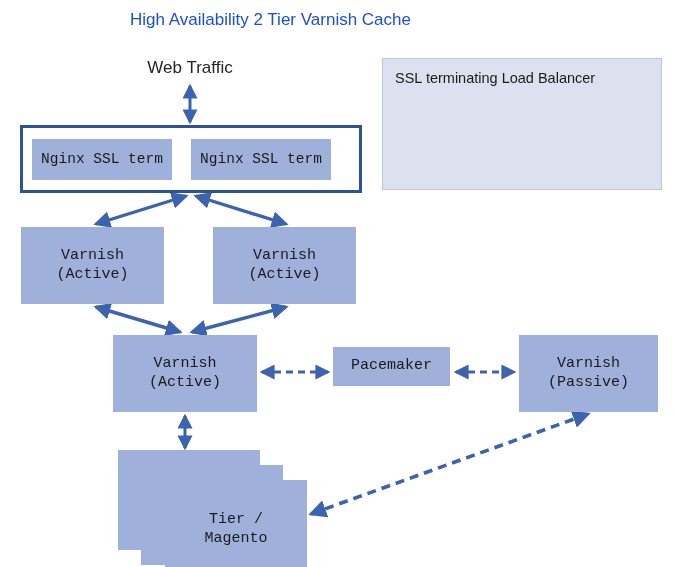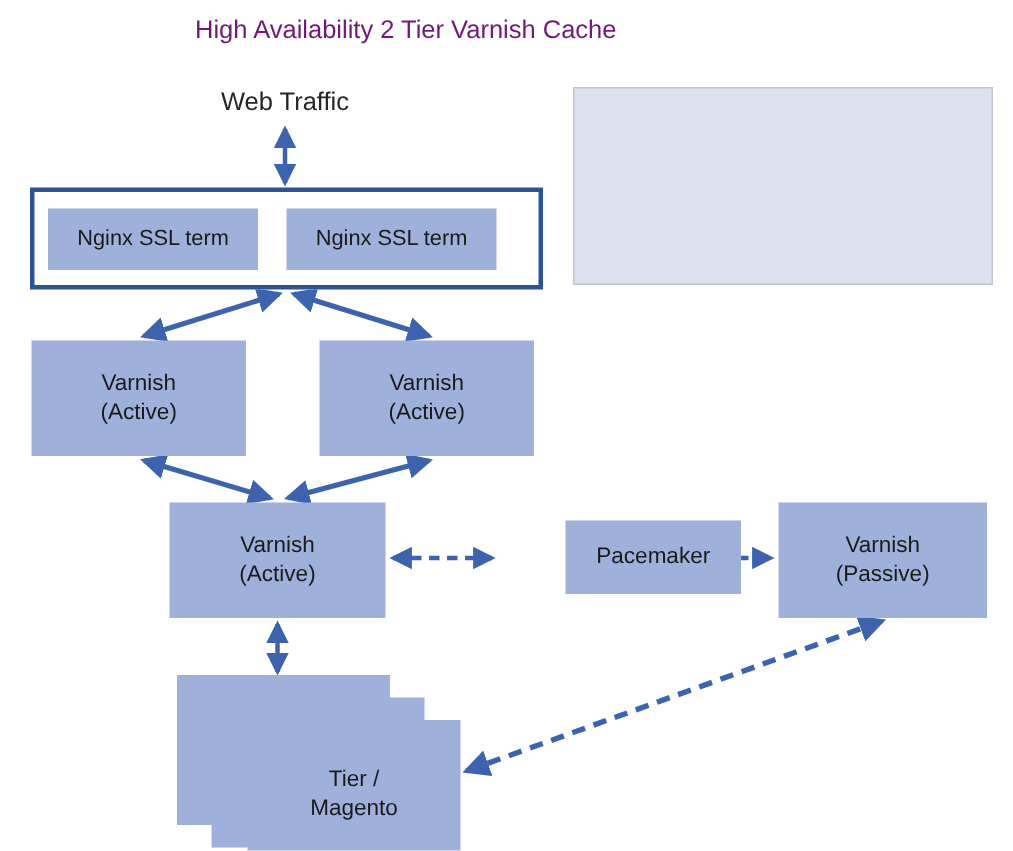--- a/index.html
+++ b/index.html
@@ -15,27 +15,28 @@
   .node{
     position:absolute;
     background:#9FB0DA;
     display:flex;
     align-items:center;
     justify-content:center;
     text-align:center;
     line-height:1.25;
     color:#1a1a1a;
     box-sizing:border-box;
+    font-family:Liberation Mono, monospace;
   }
   .node .lbl{white-space:pre-line;}
 
   
   #title{
     position:absolute;left:0;top:10px;width:541px;
-    text-align:center;font-size:17px;color:#701a75;
+    text-align:center;font-size:17px;color:#1d4ed8;
   }
 
   
   #web-traffic{
     position:absolute;left:110px;top:58px;width:160px;
     text-align:center;font-size:17px;color:#262626;
   }
 
   
   #ssl-container{
@@ -52,21 +53,21 @@
     padding:10px 12px;font-size:14.5px;line-height:1.35;color:#1a1a1a;
   }
   #legend .l2{margin-top:16px;}
   #legend sup{font-size:0.68em;vertical-align:super;}
 
   
   #varnish-a1{left:21px;top:227px;width:143px;height:77px;font-size:15px;}
   #varnish-a2{left:213px;top:227px;width:143px;height:77px;font-size:15px;}
   
   #varnish-a3{left:113px;top:335px;width:144px;height:77px;font-size:15px;}
-  #pacemaker{left:333px;top:347px;width:117px;height:49px;font-size:15px;margin-left:44px;}
+  #pacemaker{left:333px;top:347px;width:117px;height:39px;font-size:15px;}
   #varnish-passive{left:519px;top:335px;width:139px;height:77px;font-size:15px;}
 
   
   .web-node{width:142px;height:100px;font-size:15px;}
   #web-node-back{left:118px;top:450px;}
   #web-node-mid{left:141px;top:465px;}
   #web-node-front{left:165px;top:480px;}
 </style>
 </head>
 <body>
@@ -104,20 +105,21 @@
 
 <div id="ssl-container"></div>
 <div class="node" id="nginx-ssl-1">
   <span class="lbl">Nginx SSL term</span>
 </div>
 <div class="node" id="nginx-ssl-2">
   <span class="lbl">Nginx SSL term</span>
 </div>
 
 <div id="legend">
+  <div class="l1">SSL terminating Load Balancer</div>
 </div>
 
 <div class="node" id="varnish-a1">
   <span class="lbl">Varnish
 (Active)</span>
 </div>
 <div class="node" id="varnish-a2">
   <span class="lbl">Varnish
 (Active)</span>
 </div>

